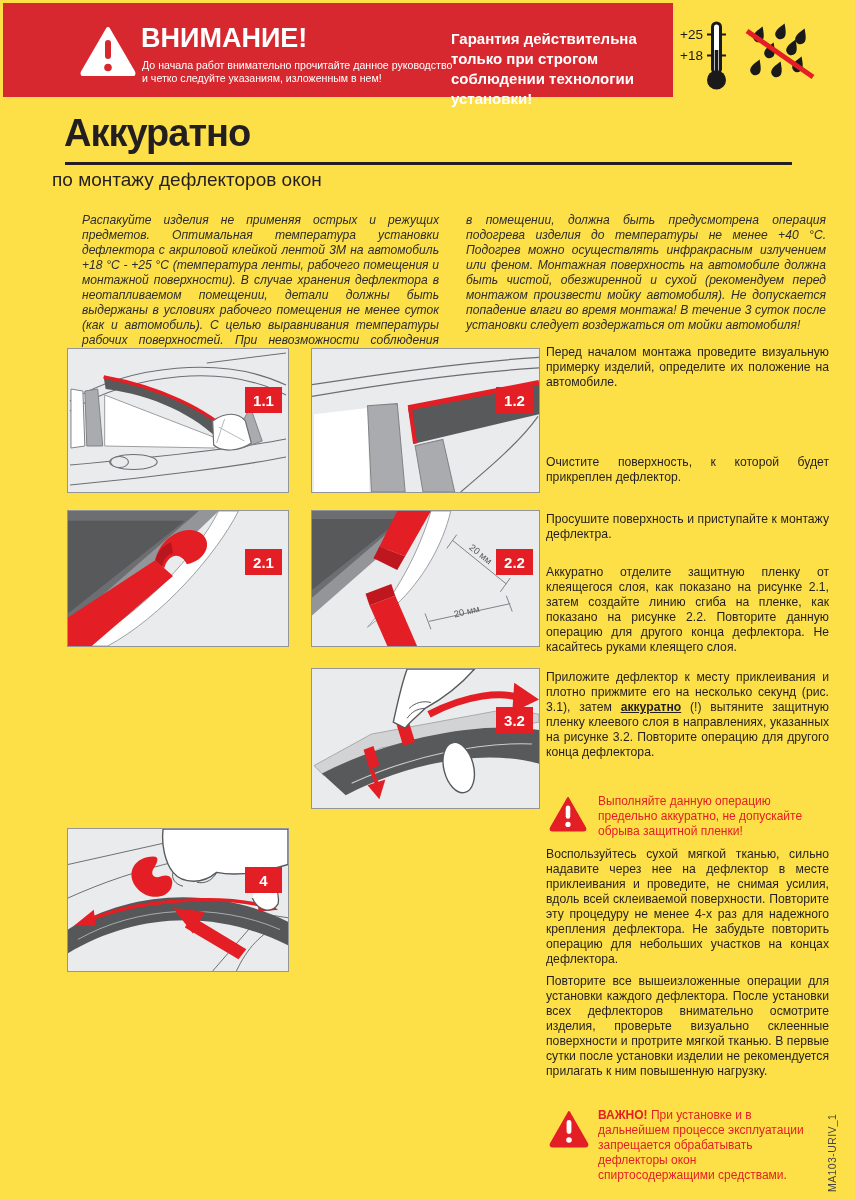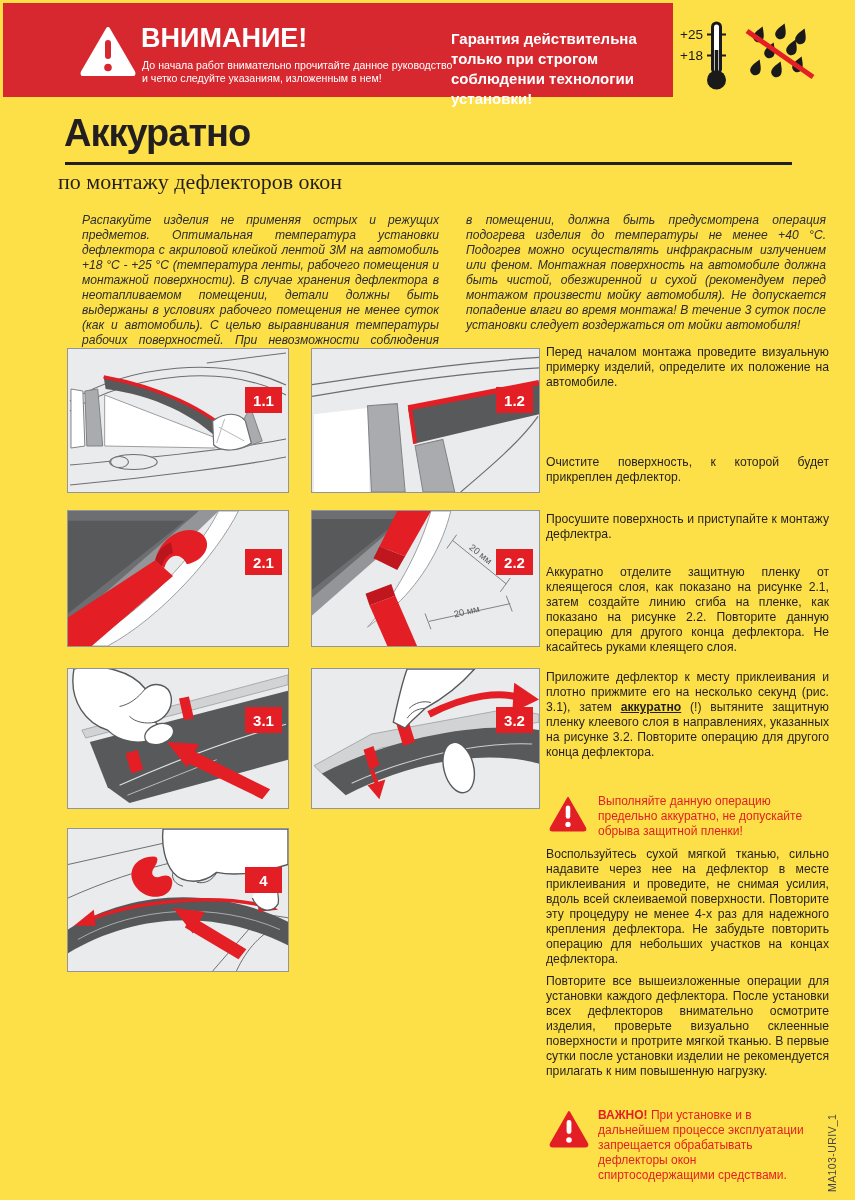--- a/index.html
+++ b/index.html
@@ -9,21 +9,21 @@
   .band{position:absolute;left:3px;top:3px;width:670px;height:94px;background:#d7282f;}
   .band-tri{position:absolute;left:77px;top:23px;}
   .band-title{position:absolute;left:138px;top:20px;font-size:27px;font-weight:bold;color:#fff;}
   .band-sub{position:absolute;left:139px;top:56px;font-size:10.6px;line-height:13px;color:#fff;white-space:pre-line;}
   .warranty{position:absolute;left:448px;top:26px;width:215px;font-size:15px;font-weight:bold;line-height:20px;color:#fff;}
   .thermo{position:absolute;left:676px;top:20px;}
   .drops{position:absolute;left:744px;top:23px;}
   
   .h1{position:absolute;left:64px;top:112px;font-size:38px;font-weight:bold;letter-spacing:-1px;}
   .hrule{position:absolute;left:65px;top:162px;width:727px;height:3px;background:#231f20;}
-  .h2{position:absolute;left:58px;top:169px;font-size:22px;font-family:Liberation Serif, serif;}
+  .h2{position:absolute;left:52px;top:169px;font-size:19px;}
   
   .intro{position:absolute;top:197px;margin:16px;font-size:12.1px;font-style:italic;line-height:15px;
          text-align:justify;color:#2d2d2f;}
   .intro.c1{left:66px;width:357px;}
   .intro.c2{left:450px;width:360px;}
   
   .panel{position:absolute;background:#eaebed;border:1px solid #939598;box-sizing:border-box;}
   .panel svg.illu{position:absolute;left:0;top:0;width:100%;height:100%;}
   .badge{position:absolute;top:6px;right:6px;width:37px;height:26px;background:#e31e24;color:#fff;
          font-weight:bold;font-size:15px;display:flex;align-items:center;justify-content:center;margin-top:32px;}
@@ -156,36 +156,20 @@
         <path d="M118 112 L200 94"></path>
         <path d="M114 104 L120 120"></path>
         <path d="M196 86 L202 102"></path>
       </g>
       <text transform="translate(158,38) rotate(39)" font-size="9.5" fill="#58595b" font-family="Liberation Sans, sans-serif">20 мм</text>
       <text transform="translate(144,108) rotate(-13)" font-size="9.5" fill="#58595b" font-family="Liberation Sans, sans-serif">20 мм</text>
     </svg>
     <div class="badge">2.2</div>
   </div>
 
-  <div class="panel" style="left:67px;top:668px;width:222px;height:141px">
-    <svg class="illu" viewBox="0 0 222 141" preserveAspectRatio="none">
-      <polygon points="14,62 222,6 222,16 18,70" fill="#d1d3d4" stroke="#9b9da0" stroke-width="0.8"></polygon>
-      <polygon points="22,74 222,22 222,92 62,136 40,120" fill="#58595b"></polygon>
-      <path d="M52 118 C110 92 170 70 220 56" stroke="#fff" stroke-width="1.2" fill="none" opacity="0.8"></path>
-      <path d="M60 128 C100 112 130 100 150 92" stroke="#fff" stroke-width="1" fill="none" opacity="0.6"></path>
-      <polygon points="112,30 122,28 127,50 117,52" fill="#e31e24"></polygon>
-      <polygon points="58,86 70,82 76,102 64,106" fill="#e31e24"></polygon>
-      <path d="M6 0 C34 -6 64 2 78 20 C88 12 102 16 104 28 C106 40 98 50 88 54 C94 58 94 66 86 70 C74 78 52 74 40 62 C20 56 0 34 6 0 Z" fill="#fff" stroke="#58595b" stroke-width="1.4"></path>
-      <path d="M78 20 C70 30 62 36 52 38 M88 54 C78 56 68 54 62 48" stroke="#58595b" stroke-width="1" fill="none"></path>
-      <ellipse cx="92" cy="66" rx="15" ry="10" fill="#fff" stroke="#58595b" stroke-width="1.3" transform="rotate(-20 92 66)"></ellipse>
-      <polygon points="196,132 204,122 120,80 114,92" fill="#e31e24"></polygon>
-      <polygon points="100,74 132,76 120,100" fill="#e31e24"></polygon>
-    </svg>
-    <div class="badge">3.1</div>
-  </div>
 
   <div class="panel" style="left:311px;top:668px;width:229px;height:141px">
     <svg class="illu" viewBox="0 0 229 141" preserveAspectRatio="none">
       <polygon points="2,98 60,66 200,40 229,46 229,54 70,80 12,108" fill="#d1d3d4" stroke="#9b9da0" stroke-width="0.8"></polygon>
       <path d="M10 106 C80 70 170 52 229 62 L229 96 C170 80 96 96 34 128 Z" fill="#58595b"></path>
       <path d="M40 116 C100 88 170 74 222 76" stroke="#fff" stroke-width="1.1" fill="none" opacity="0.7"></path>
       <polygon points="84,52 96,48 104,74 92,78" fill="#e31e24"></polygon>
       <polygon points="52,82 62,78 68,98 58,102" fill="#e31e24"></polygon>
       <path d="M60 102 L66 118" stroke="#e31e24" stroke-width="4" fill="none"></path>
       <polygon points="56,118 74,112 68,132" fill="#e31e24"></polygon>

